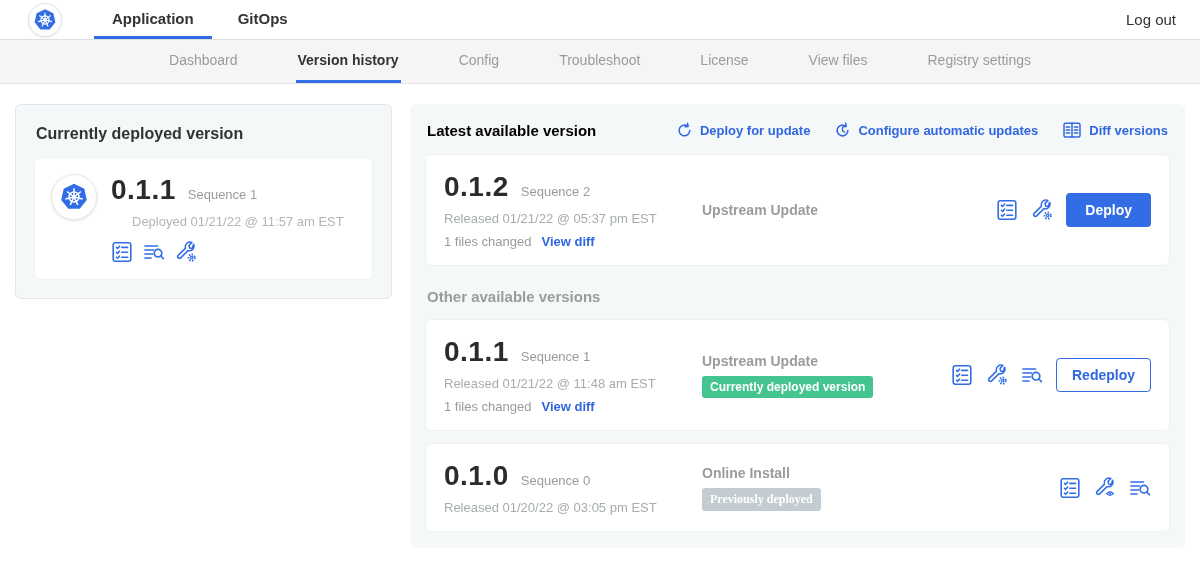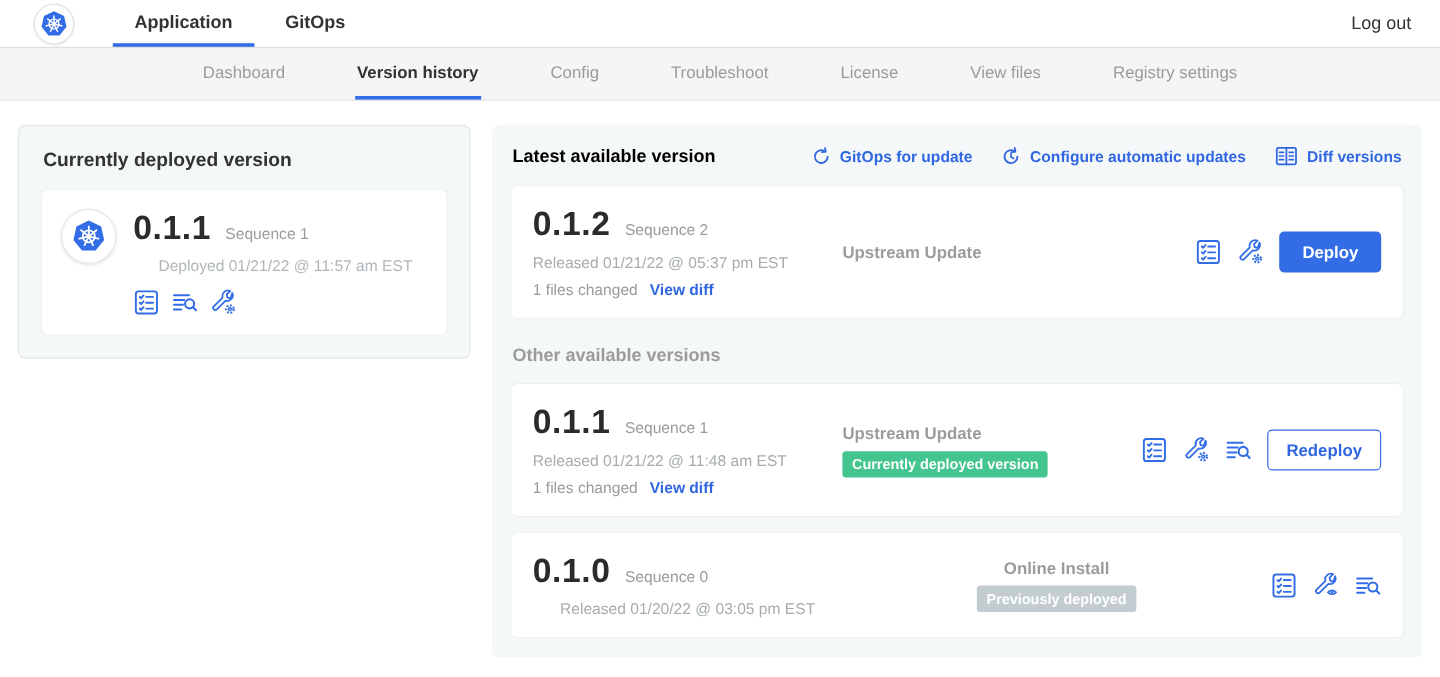--- a/index.html
+++ b/index.html
@@ -60,21 +60,21 @@
     padding:16px 18px; display:flex; align-items:center; margin-bottom:12px; }
   .vc-left { width:258px; flex:0 0 auto; }
   .released { font-size:13px; color:#a6acaf; margin-top:8px; font-weight:500; }
   .files-line { font-size:13px; color:#9b9b9b; margin-top:8px; display:flex; gap:10px; }
   .view-diff { color:#3066e0; font-weight:700; cursor:pointer; }
   .vc-mid { flex:1; align-self:center; }
   .source { font-size:14px; font-weight:700; color:#9b9b9b; }
   .badge { display:inline-block; margin-top:7px; font-size:12px; font-weight:700;
     color:#fff; border-radius:3px; padding:4px 8px; }
   .badge.green { background:#44c58f; }
-  .badge.gray { background:#c3ccd0; }
+  .badge.gray { background:#c3ccd0;font-family:Liberation Serif, serif; }
   .vc-right { display:flex; align-items:center; gap:13px; }
   .btn-primary { background:#326de6; color:#fff; border:0; border-radius:4px;
     font-size:14px; font-weight:700; padding:9px 19px; cursor:pointer; font-family:inherit; }
   .btn-outline { background:#fff; color:#3066e0; border:1px solid #326de6; border-radius:4px;
     font-size:14px; font-weight:700; padding:8px 15px; cursor:pointer; font-family:inherit; }
   .other-title { font-size:15px; font-weight:600; color:#9b9b9b; margin:22px 2px 14px 2px; }
   .svgdefs { position:absolute; width:0; height:0; overflow:hidden; }
 </style>
 </head>
 <body>
@@ -234,21 +234,21 @@
   </section>
 
   <section class="panel right-panel">
     <div class="rp-header">
       <span class="rp-title">Latest available version</span>
       <div class="rp-actions">
         <span class="rp-action">
           <svg class="icon">
               <use href="#sym-refresh"></use>
             </svg>
-          <span>GitOps for update</span>
+          <span>Deploy for update</span>
         </span>
         <span class="rp-action">
           <svg class="icon">
               <use href="#sym-clock-refresh"></use>
             </svg>
           <span>Configure automatic updates</span>
         </span>
         <span class="rp-action">
           <svg class="icon diff">
               <use href="#sym-diff"></use>
@@ -309,21 +309,21 @@
         <svg class="icon">
             <use href="#sym-wrench-gear"></use>
           </svg>
         <svg class="icon">
             <use href="#sym-logs"></use>
           </svg>
         <button class="btn-outline">Redeploy</button>
       </div>
     </div>
 
-    <div class="version-card" style="margin-bottom:0;text-align:center;">
+    <div class="version-card" style="margin-bottom:0;">
       <div class="vc-left">
         <div class="ver-line">
           <span class="ver-big">0.1.0</span>
           <span class="seq">Sequence 0</span>
         </div>
         <div class="released">Released 01/20/22 @ 03:05 pm EST</div>
       </div>
       <div class="vc-mid">
         <div class="source">Online Install</div>
         <span class="badge gray">Previously deployed</span>

